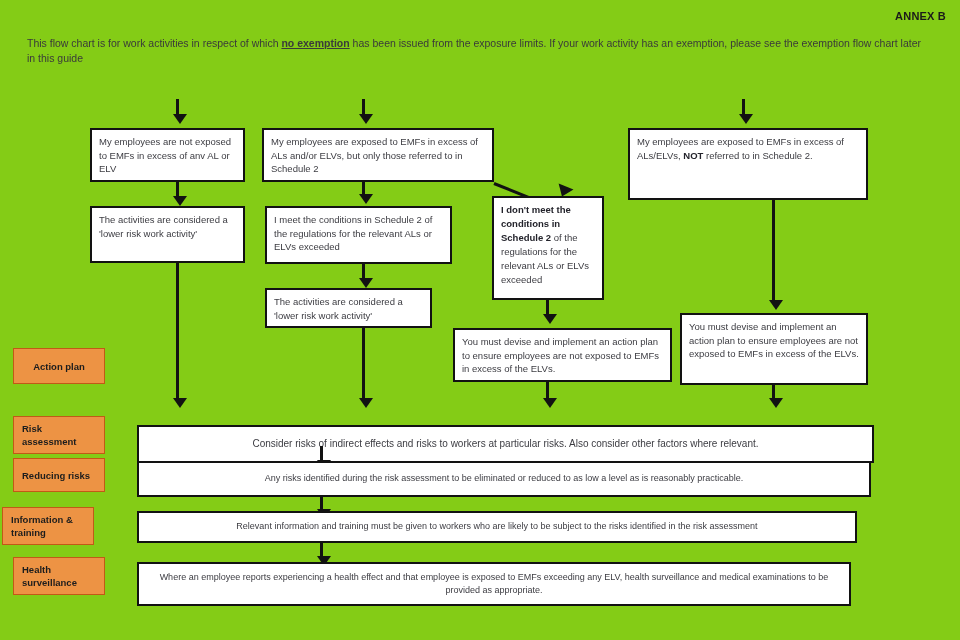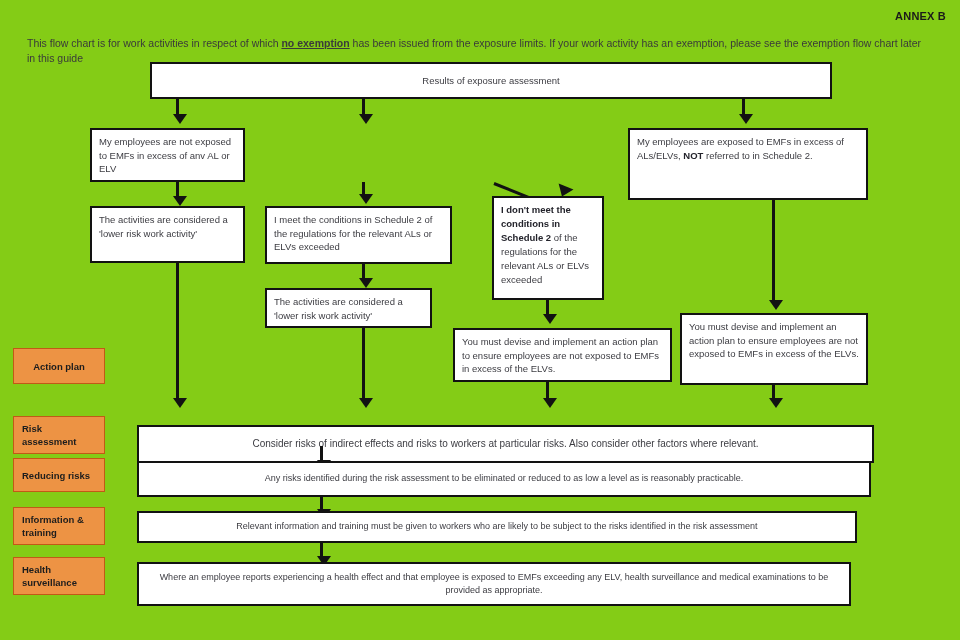--- a/index.html
+++ b/index.html
@@ -111,41 +111,41 @@
 </style>
 </head>
 <body>
 
 <div id="page">
 
   <div class="annex">ANNEX B</div>
 
   <div class="intro"><span>This flow chart is for work activities in respect of which </span><u>no exemption</u><span> has been issued from the exposure limits. If your work activity has an exemption, please see the exemption flow chart later in this guide</span></div>
 
-  <div class="box center" style="left:150px; top:62px; width:682px; height:37px;">Results of exposure assessment</div>
 
   <div class="vline" style="left:176px; top:99px; height:18px;"></div>
   <div class="arrowhead" style="left:172.5px; top:114px;"></div>
 
   <div class="vline" style="left:362px; top:99px; height:18px;"></div>
   <div class="arrowhead" style="left:358.5px; top:114px;"></div>
 
   <div class="vline" style="left:742px; top:99px; height:18px;"></div>
   <div class="arrowhead" style="left:738.5px; top:114px;"></div>
 
   <div class="box" style="left:90px; top:128px; width:155px; height:54px;">My employees are not exposed to EMFs in excess of anv AL or ELV</div>
 
   <div class="vline" style="left:176px; top:182px; height:16px;"></div>
   <div class="arrowhead" style="left:172.5px; top:196px;"></div>
 
   <div class="box" style="left:90px; top:206px; width:155px; height:57px;">The activities are considered a 'lower risk work activity'</div>
 
   <div class="vline" style="left:176px; top:263px; height:138px;"></div>
   <div class="arrowhead" style="left:172.5px; top:398px;"></div>
 
+  <div class="box" style="left:262px; top:128px; width:232px; height:54px;">My employees are exposed to EMFs in excess of ALs and/or ELVs, but only those referred to in Schedule 2</div>
 
   <div class="vline" style="left:362px; top:182px; height:14px;"></div>
   <div class="arrowhead" style="left:358.5px; top:194px;"></div>
 
   <div class="box" style="left:265px; top:206px; width:187px; height:58px;">I meet the conditions in Schedule 2 of the regulations for the relevant ALs or ELVs exceeded</div>
 
   <div class="vline" style="left:362px; top:264px; height:16px;"></div>
   <div class="arrowhead" style="left:358.5px; top:278px;"></div>
 
   <div class="box" style="left:265px; top:288px; width:167px; height:40px;">The activities are considered a 'lower risk work activity'</div>
@@ -175,21 +175,21 @@
 
   <div class="vline" style="left:772px; top:385px; height:16px;"></div>
   <div class="arrowhead" style="left:768.5px; top:398px;"></div>
 
   <div class="cat" style="left:13px; top:348px; width:92px; height:36px; justify-content:center;">Action plan</div>
 
   <div class="cat" style="left:13px; top:404px; width:92px; height:38px;margin-top:12px;">Risk assessment</div>
 
   <div class="cat" style="left:13px; top:458px; width:92px; height:34px;">Reducing risks</div>
 
-  <div class="cat" style="left:13px; top:507px; width:92px; height:38px;">Information &amp; training</div>
+  <div class="cat" style="left:2px; top:507px; width:92px; height:38px;">Information &amp; training</div>
 
   <div class="cat" style="left:13px; top:557px; width:92px; height:38px;">Health surveillance</div>
 
   <div class="box center" style="left:137px; top:408px; width:737px; height:38px; font-size:10px;margin-top:17px;">Consider risks of indirect effects and risks to workers at particular risks.  Also consider other factors where relevant.</div>
 
   <div class="vline" style="left:320px; top:446px; height:17px;"></div>
   <div class="arrowhead" style="left:316.5px; top:460px;"></div>
 
   <div class="box center thin" style="left:137px; top:461px; width:734px; height:36px; font-size:9px;">Any risks identified during the risk assessment to be eliminated or reduced to as low a level as is reasonably practicable.</div>
 

